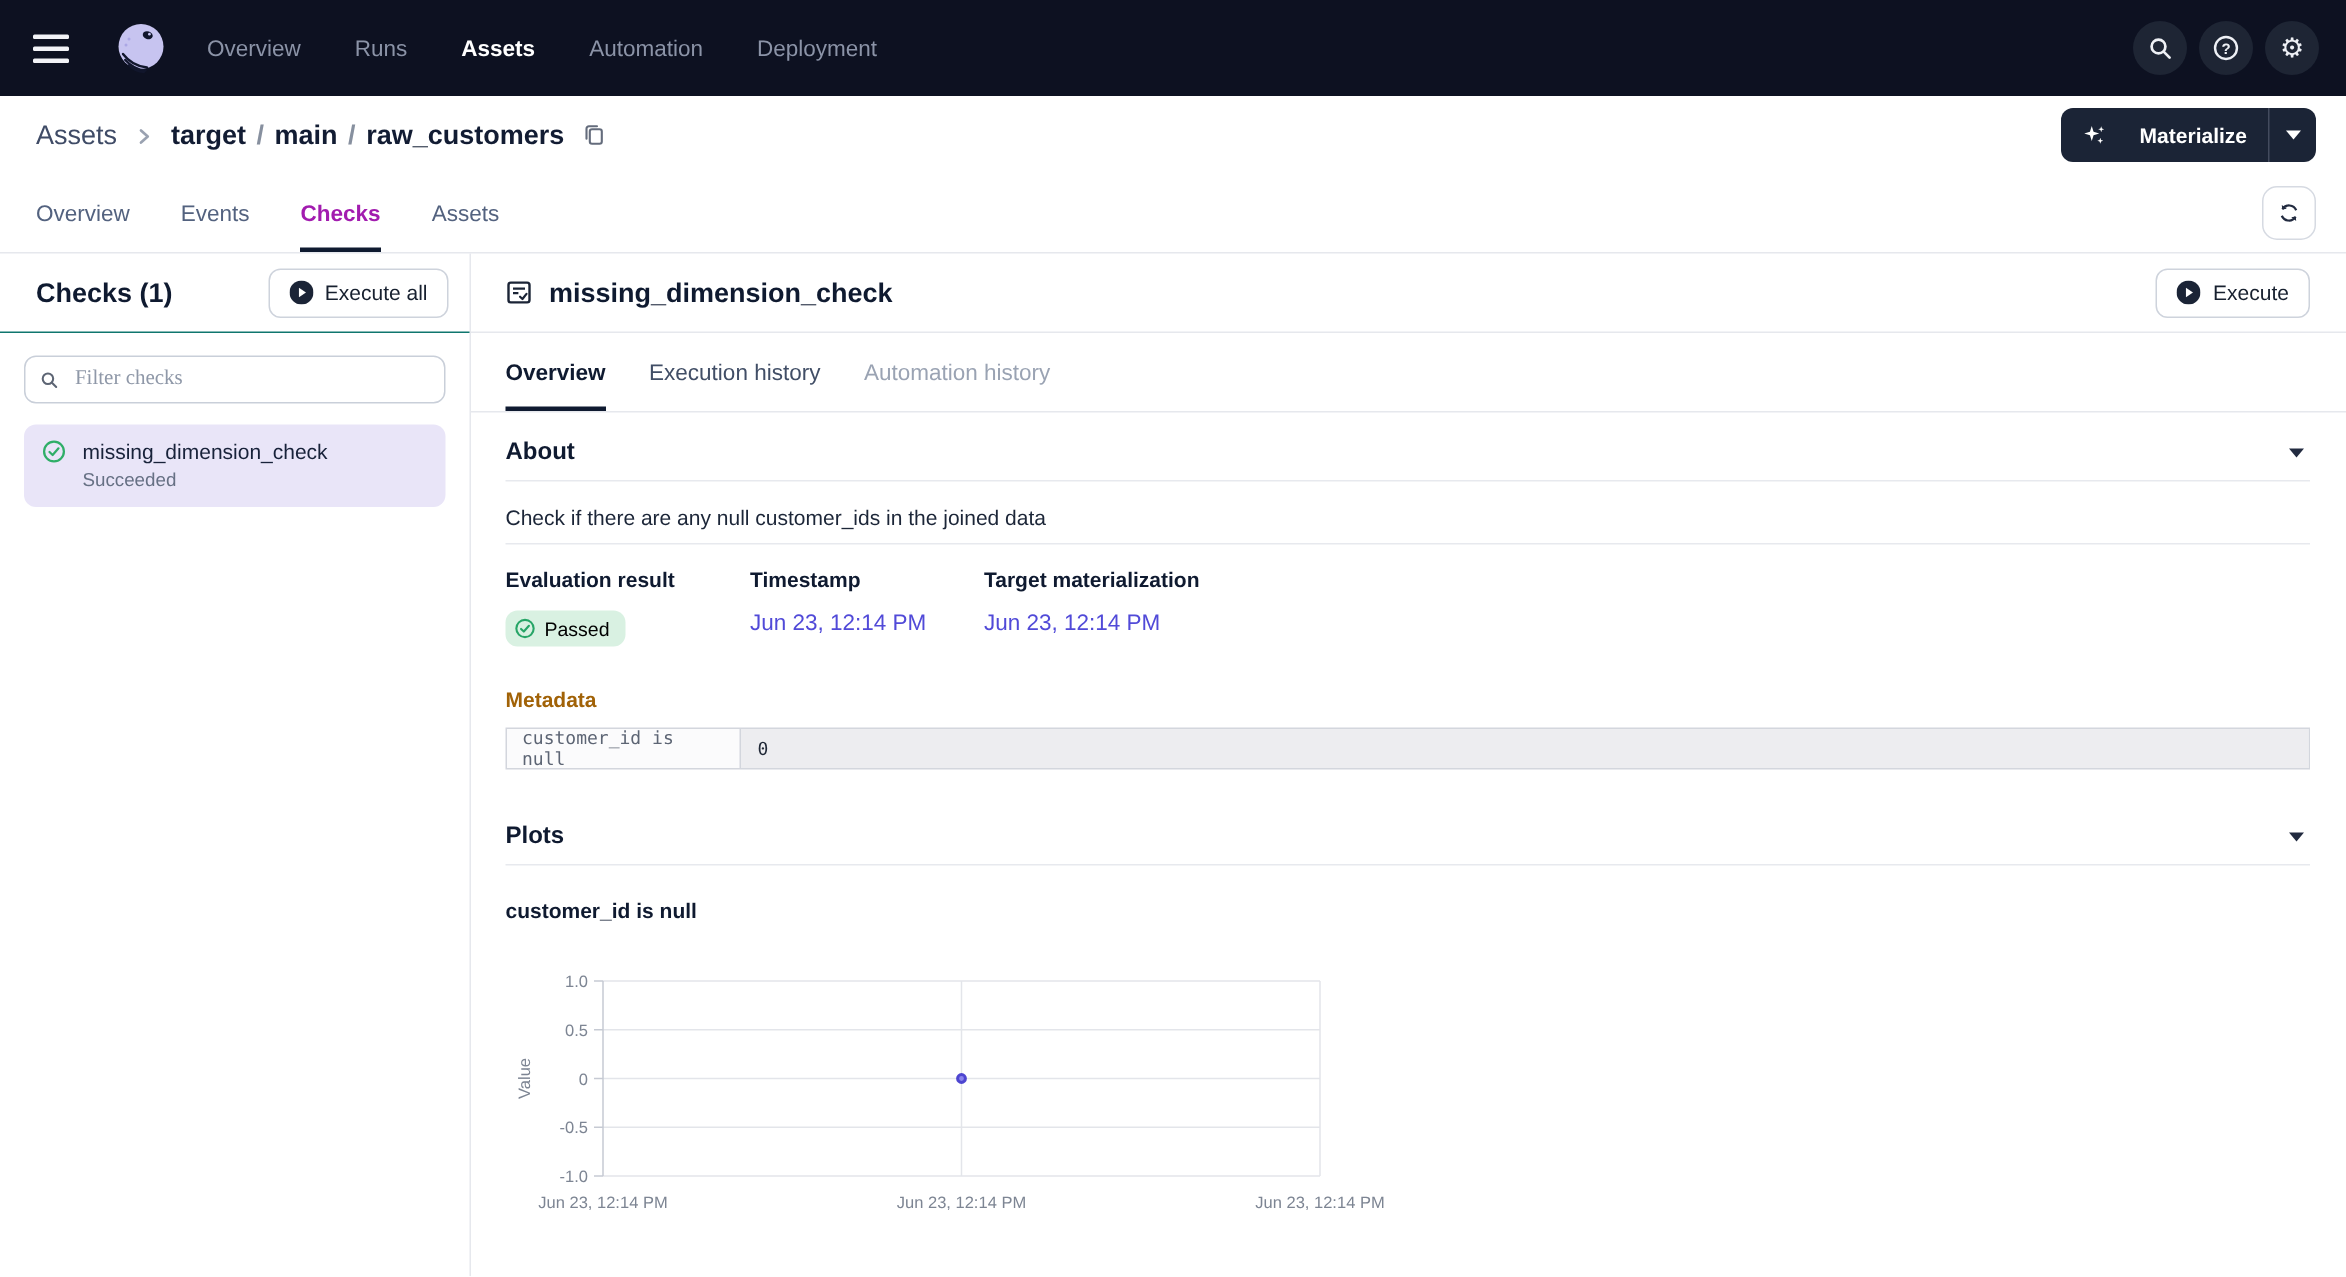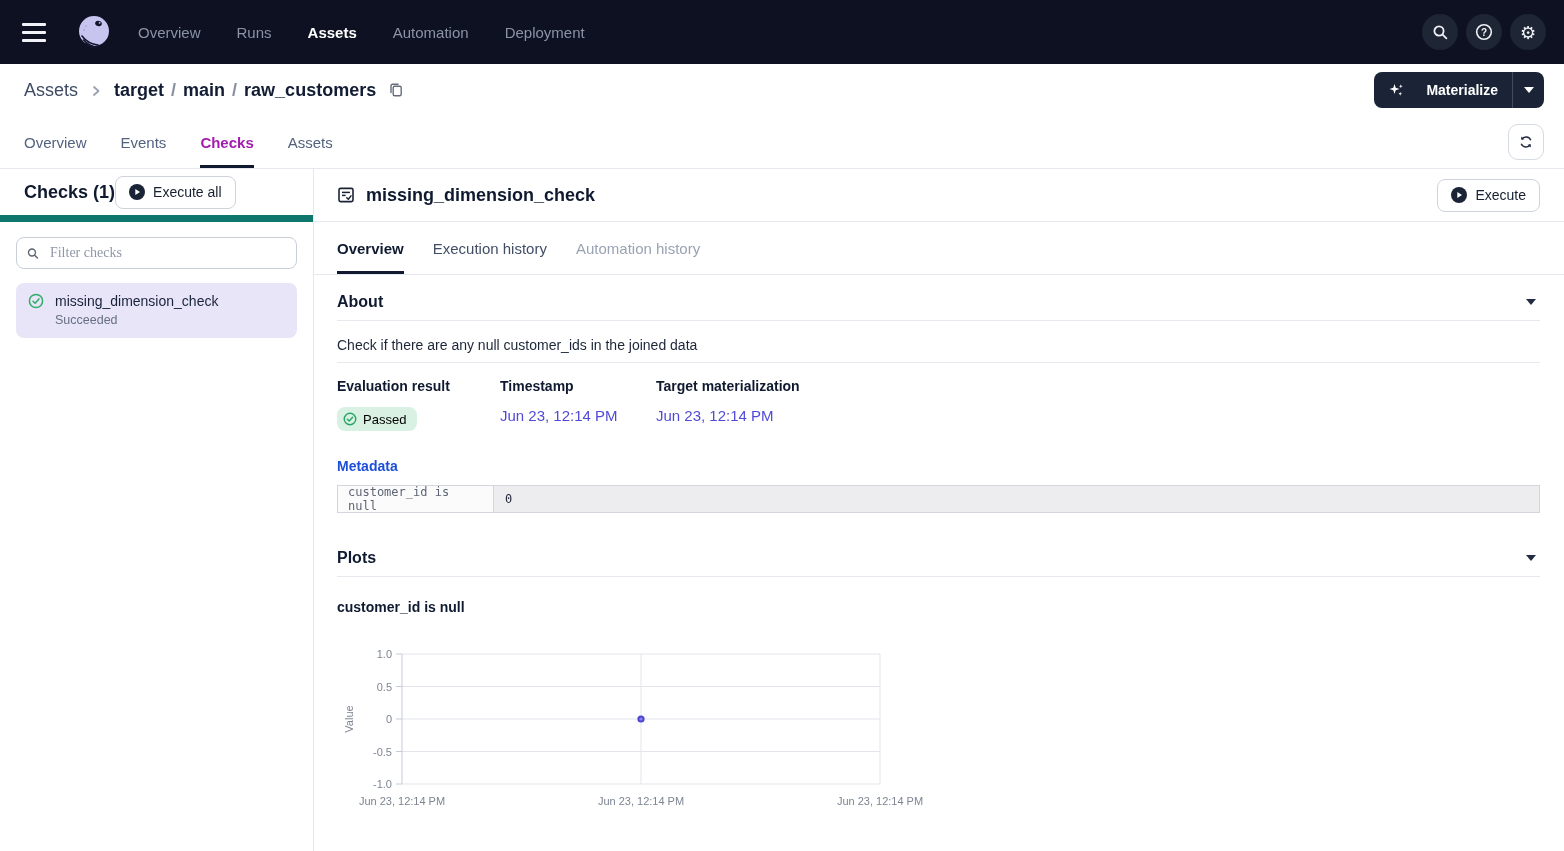--- a/index.html
+++ b/index.html
@@ -32,21 +32,21 @@
 
   
   .asset-tabs-row { height:53px; border-bottom:1px solid #e6e8ed; display:flex; align-items:center; padding:0 20px 0 24px; }
   .atab { height:100%; display:flex; align-items:center; margin-right:34px; font-size:15px; color:#53627f; border-bottom:3px solid transparent; padding-top:3px; cursor:pointer; }
   .atab.active { color:#a21caf; font-weight:600; border-bottom-color:#0f1a30; }
   .refresh-btn { margin-left:auto; width:36px; height:36px; border:1px solid #d6dae2; border-radius:10px; background:#fff; display:flex; align-items:center; justify-content:center; cursor:pointer; }
 
   
   .body-cols { display:flex; height:682px; }
   .checks-panel { width:314px; border-right:1px solid #e6e8ed; flex-shrink:0; }
-  .panel-header { height:53px; border-bottom:7px solid #0f766e; display:flex; align-items:center; justify-content:flex-start; padding:0 14px 0 24px; }
+  .panel-header { height:53px; border-bottom:1px solid #0f766e; display:flex; align-items:center; justify-content:space-between; padding:0 14px 0 24px; }
   .panel-title { font-size:18px; font-weight:700; color:#0f1a30; }
   .btn { display:inline-flex; align-items:center; gap:8px; border:1px solid #ced3dc; border-radius:8px; background:#fff; height:33px; padding:0 13px; font-size:14px; color:#17202f; cursor:pointer; font-weight:500; font-family:inherit; }
   .filter-wrap { padding:15px 16px 8px; }
   .filter-input { display:flex; align-items:center; gap:9px; border:1px solid #c9cfd9; border-radius:8px; height:32px; padding:0 10px; background:#fff; }
   .filter-input input { border:none; outline:none; font-size:14px; color:#1c2638; width:100%; font-family:Liberation Serif, serif; background:transparent; }
   .filter-input input::placeholder { color:#8f98a8; }
   .check-item { margin:6px 16px; background:#e9e5f8; border-radius:8px; padding:10px 12px 11px; display:grid; grid-template-columns:27px 1fr; align-items:center; cursor:pointer; }
   .check-item .name { font-size:14px; color:#18223a; }
   .check-item .status { grid-column:2; font-size:12.5px; color:#667084; margin-top:4px; }
 
@@ -69,21 +69,21 @@
   .about-text { font-size:14px; margin-top:16px; color:#1c2638; }
   .mt-latest { margin-top:27px; }
 
   .exec-grid { display:flex; margin-top:15px; }
   .exec-col1 { width:163px; }
   .exec-col2 { width:156px; }
   .col-h { font-size:14px; font-weight:700; color:#0f1a30; margin-bottom:13px; }
   .badge { display:inline-flex; align-items:center; gap:6px; background:#d9f1e2; border-radius:8px; height:24px; padding:0 11px 0 6px; font-size:13px; color:#000000; }
   .ts-link { font-size:15px; color:#514ad8; cursor:pointer; }
 
-  .meta-h { font-size:14px; font-weight:700; color:#1d4ed8; margin-top:27px; }
+  .meta-h { font-size:14px; font-weight:700; color:#a16207; margin-top:27px; }
   .meta-table { margin-top:11px; border:1px solid #d3d6dd; display:flex; height:28px; font-family:"DejaVu Sans Mono",monospace; font-size:12px; align-items:stretch; }
   .meta-key { width:156px; display:flex; align-items:center; padding:0 10px; color:#5d6574; background:#fbfbfc; border-right:1px solid #d3d6dd; flex-shrink:0; }
   .meta-val { flex:1; display:flex; align-items:center; padding:0 11px; color:#1f2736; background:#ededf0; }
 
   .mt-plots { margin-top:36px; }
   .plot-title { font-size:14px; font-weight:700; color:#0f1a30; margin-top:22px; }
   .chart-wrap { margin-top:33px; }
   svg.chart { display:block; }
   .tick-label { font-size:11px; fill:#7d8593; font-family:"Liberation Sans",sans-serif; }
 </style>

